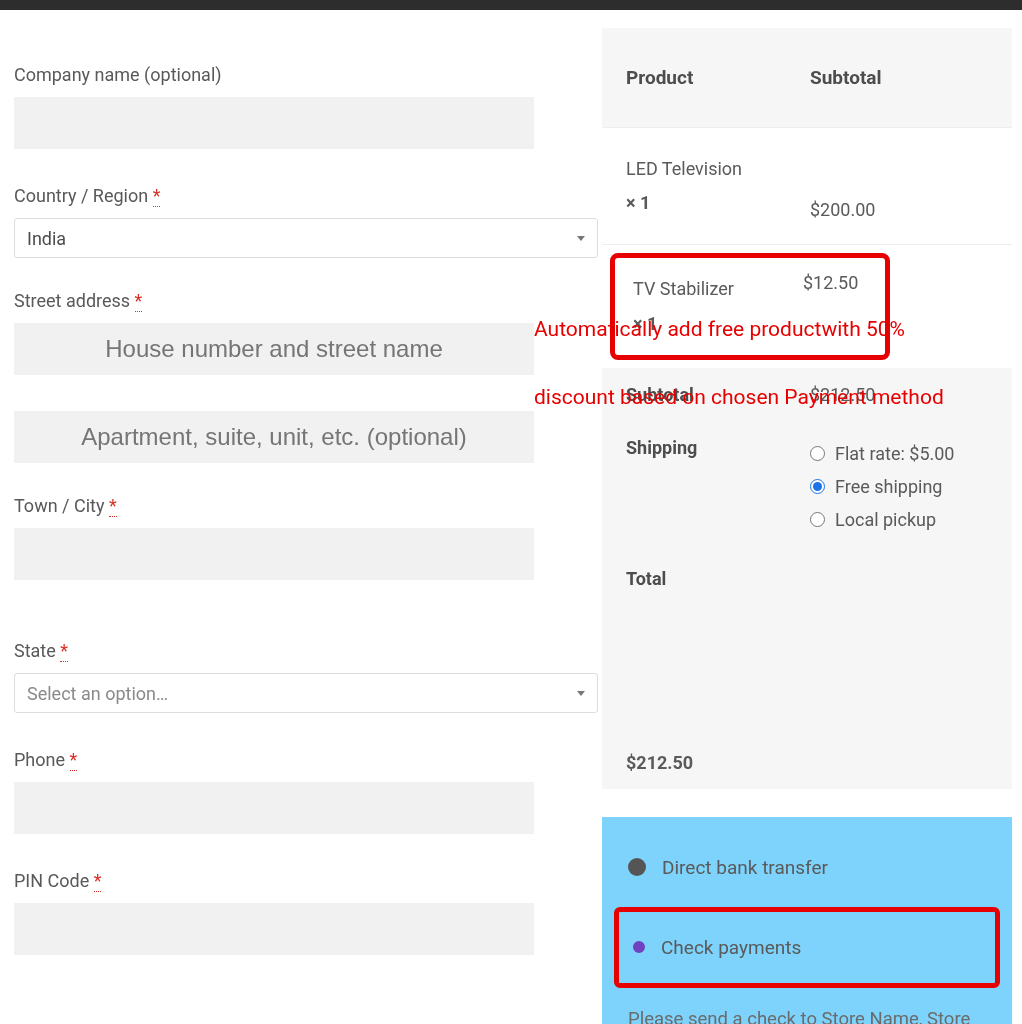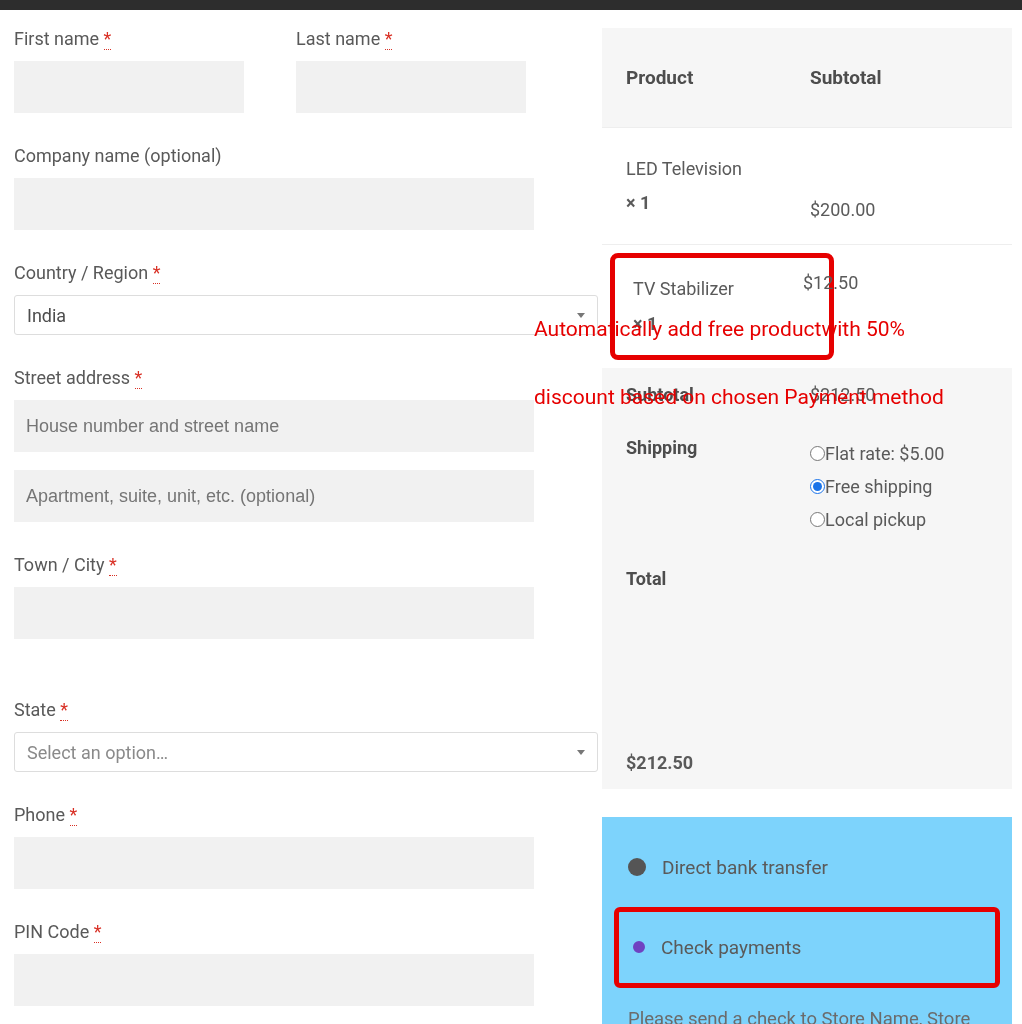--- a/index.html
+++ b/index.html
@@ -27,27 +27,28 @@
     font-size: 18px;
     color: #595959;
     margin-bottom: 12px;
   }
   .req { color: #d93025; border-bottom: 1px dotted #d93025; }
   .input-box {
     background: #f1f1f1;
     border: none;
     width: 230px;
     height: 52px;
-    font-size: 18px;
+    font-size: 24px;
     padding: 0 12px;
     color: #4d4d4d;
+    text-align: center;
   }
   .input-full { width: 520px; }
 
-  .mb32 { margin-bottom: 32px; }
+  .mb32 { margin-bottom: 32px; margin-top: 36px; }
   .mb18 { margin-bottom: 18px; }
 
   .select-box {
     width: 584px;
     height: 40px;
     border: 1px solid #ddd;
     border-radius: 3px;
     background: #fff;
     display: flex;
     align-items: center;
@@ -110,21 +111,21 @@
   .order-foot .row {
     display: flex;
     padding: 16px 24px;
   }
   .order-foot .lab { flex: 0 0 184px; font-weight: 700; font-size: 18px; color: #4d4d4d; }
   .order-foot .val { flex: 1; font-size: 18px; color: #5a5a5a; }
 
   .shipping-opts label {
     display: flex;
     align-items: center;
-    gap: 0;
+    gap: 10px;
     font-size: 18px;
     color: #5a5a5a;
     padding: 6px 0;
   }
   .shipping-opts input[type=radio] {
     width: 15px; height: 15px; accent-color: #1a73e8;
   }
 
   .total-row { padding: 24px 24px 30px; flex-direction: column; }
 
@@ -185,36 +186,20 @@
 </style>
 </head>
 <body>
 
 <div class="topbar"></div>
 
 <div class="page">
 
   <div class="billing">
 
-    <div class="field-row-2">
-      <div class="field-group">
-        <label>
-          <span>First name</span>
-          <span class="req">*</span>
-        </label>
-        <input class="input-box" type="text" style="">
-      </div>
-      <div class="field-group">
-        <label>
-          <span>Last name</span>
-          <span class="req">*</span>
-        </label>
-        <input class="input-box" type="text" style="">
-      </div>
-    </div>
 
     <div class="field-group mb32">
       <label>Company name (optional)</label>
       <input class="input-box input-full" type="text" style="">
     </div>
 
     <div class="field-group mb32">
       <label>
         <span>Country / Region</span>
         <span class="req">*</span>
@@ -283,21 +268,21 @@
 
       <div class="order-row">
         <div class="col-prod prod-name">
           <span>LED Television</span><br>
           <span class="qty">× 1</span>
         </div>
         <div class="col-sub price">$200.00</div>
       </div>
 
       <div class="order-row highlighted">
-        <div class="highlight-box inner" style="display:flex;width:224px;">
+        <div class="highlight-box inner" style="display:flex;width:280px;">
           <div class="col-prod prod-name" style="flex:0 0 170px">
             <span>TV Stabilizer</span><br>
             <span class="qty">× 1</span>
           </div>
           <div class="col-sub price">$12.50</div>
         </div>
       </div>
 
       <div class="order-foot">
         <div class="row">

